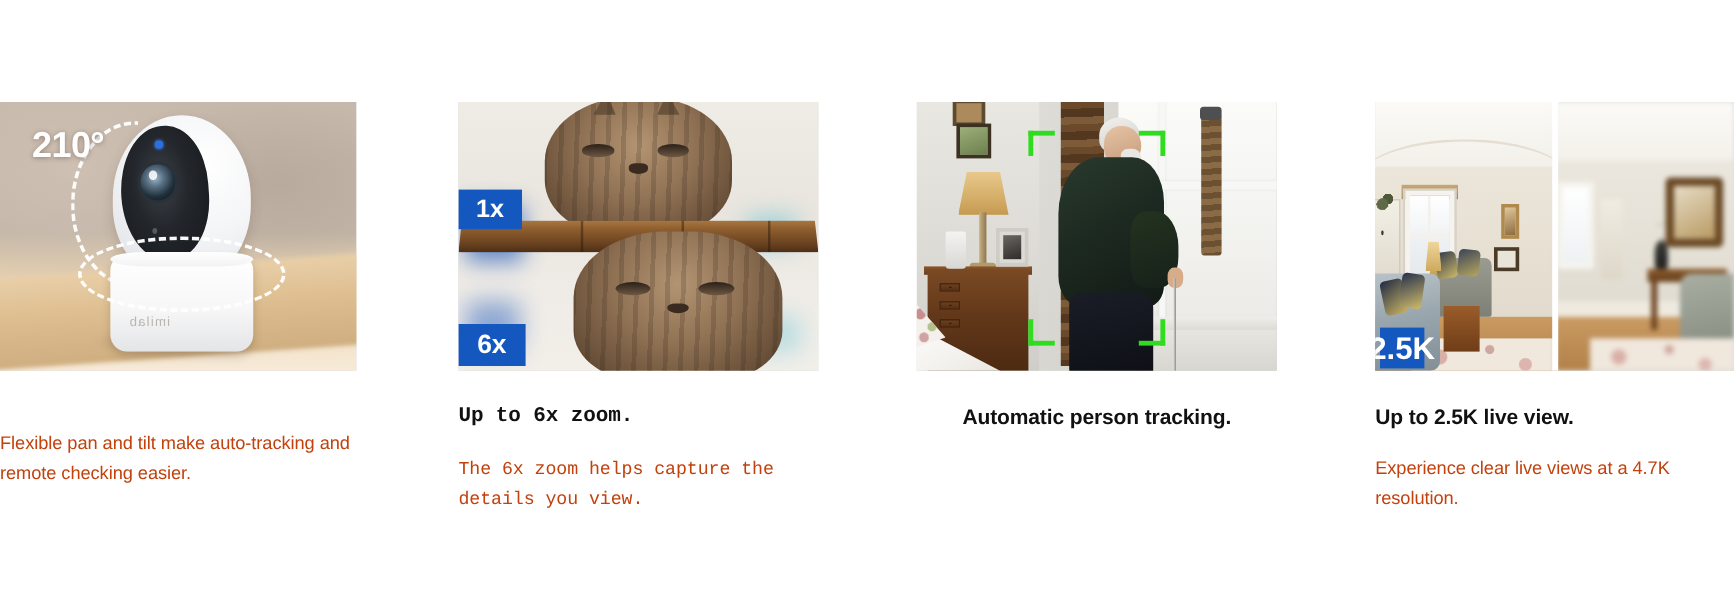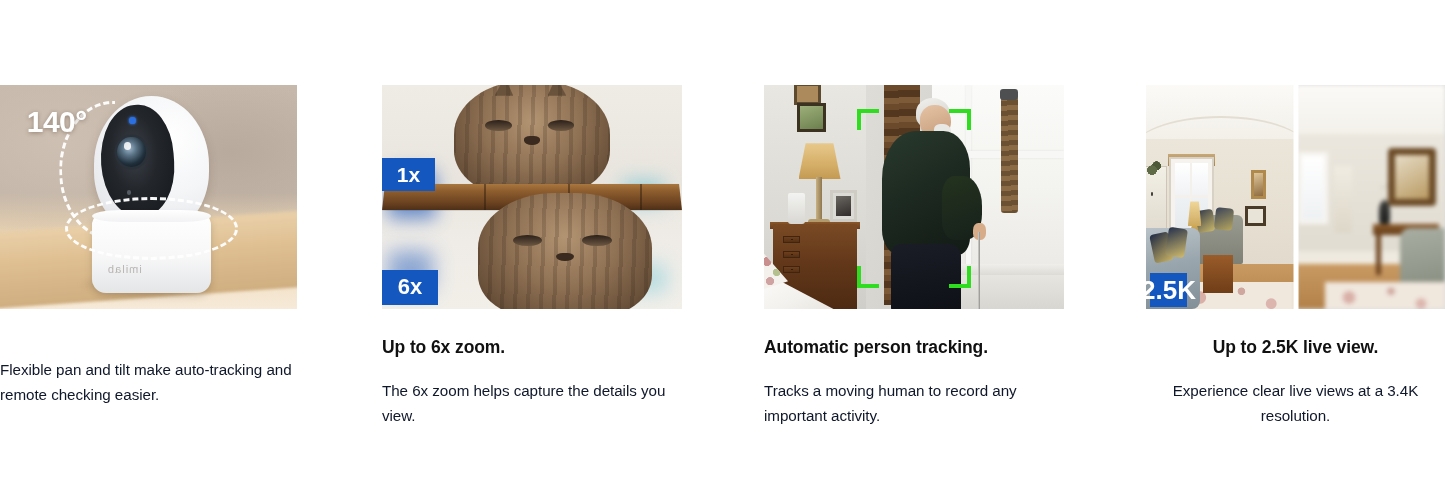--- a/index.html
+++ b/index.html
@@ -352,21 +352,21 @@
   .badge-1080p{ right:0; bottom:1%; width:34%; height:15.2%; font-size:26px; }
 
   
   .txt { padding-top:0; }
   .heading {
     font-size:17.5px; font-weight:700; color:#111111;
     letter-spacing:-0.1px; line-height:1.2;
   }
   .body {
     margin-top:21px;
-    font-size:15.2px; color:#0f172a; line-height:1.62;
+    font-size:15.2px; color:#c2410c; line-height:1.62;
     letter-spacing:-0.05px;
   }
 </style>
 </head>
 <body>
 
 <div class="page">
   <div class="grid">
 
     <div class="col" style="grid-column:1; grid-row:2;">
@@ -378,21 +378,21 @@
         <div class="cam-head">
           <div class="cat-stripes" style="opacity:0"></div>
         </div>
         <div class="cam-face"></div>
         <div class="cam-lens"></div>
         <div class="cam-led"></div>
         <div class="cam-dot"></div>
         <div class="cam-base"></div>
         <div class="cam-brand">imilab</div>
         <div class="arc360"></div>
-        <div class="lbl-110">140°</div>
+        <div class="lbl-110">210°</div>
       </div>
     </div>
     <div class="col txt" style="grid-column:1; grid-row:4;">
       <div class="body">Flexible pan and tilt make auto-tracking and remote checking easier.</div>
     </div>
 
     <div class="col" style="grid-column:3; grid-row:2;">
       <div class="media">
         <div class="zoom-bg"></div>
         <div class="zoom-blur-a"></div>
@@ -423,21 +423,21 @@
             <div class="cat-eye l"></div>
             <div class="cat-eye r"></div>
           </div>
           <div class="cat-nose"></div>
         </div>
 
         <div class="badge badge-1x">1x</div>
         <div class="badge badge-6x">6x</div>
       </div>
     </div>
-    <div class="col txt" style="grid-column:3; grid-row:4;">
+    <div class="col txt" style="grid-column:3; grid-row:4;font-family:Liberation Mono, monospace;">
       <div class="heading">Up to 6x zoom.</div>
       <div class="body">The 6x zoom helps capture the details you view.</div>
     </div>
 
     <div class="col" style="grid-column:5; grid-row:2;">
       <div class="media">
         <div class="room-bg"></div>
         <div class="room-wall-l"></div>
         <div class="room-window"></div>
         <div class="room-sill"></div>
@@ -476,23 +476,22 @@
           <div class="p-legs"></div>
           <div class="p-cane"></div>
         </div>
 
         <div class="track tl"></div>
         <div class="track tr"></div>
         <div class="track bl"></div>
         <div class="track br"></div>
       </div>
     </div>
-    <div class="col txt" style="grid-column:5; grid-row:4;">
+    <div class="col txt" style="grid-column:5; grid-row:4;text-align:center;">
       <div class="heading">Automatic person tracking.</div>
-      <div class="body">Tracks a moving human to record any important activity.</div>
     </div>
 
     <div class="col" style="grid-column:7; grid-row:2;">
       <div class="media">
         <div class="cmp">
 
           <div class="cmp-half">
             <div class="lr-bg"></div>
             <div class="lr-ceiling"></div>
             <div class="lr-ceil-curve"></div>
@@ -532,19 +531,19 @@
             <div class="lr-console-leg" style="left:54%"></div>
             <div class="lr-console-leg" style="left:92%"></div>
             <div class="lr-chair"></div>
             <div class="lr-rug"></div>
           </div>
 
           <div class="cmp-divider"></div>
         </div>
       </div>
     </div>
-    <div class="col txt" style="grid-column:7; grid-row:4;text-align:center;">
+    <div class="col txt" style="grid-column:7; grid-row:4;">
       <div class="heading">Up to 2.5K live view.</div>
-      <div class="body">Experience clear live views at a 3.4K resolution.</div>
+      <div class="body">Experience clear live views at a 4.7K resolution.</div>
     </div>
 
   </div>
 </div>
 
 </body></html>

